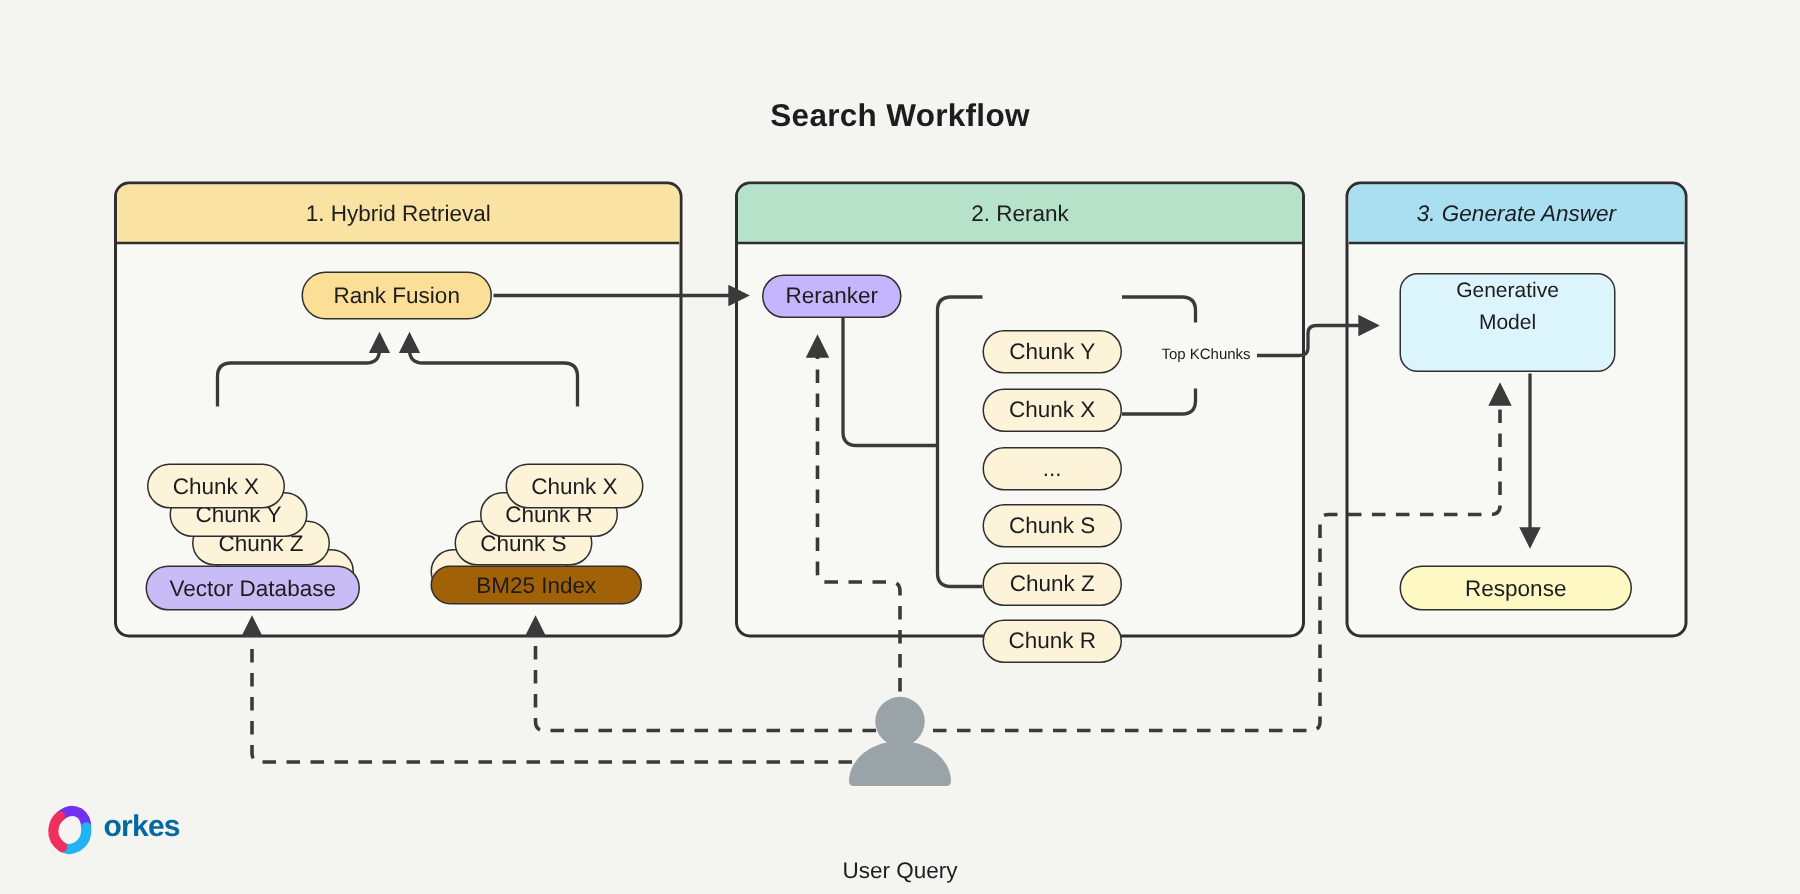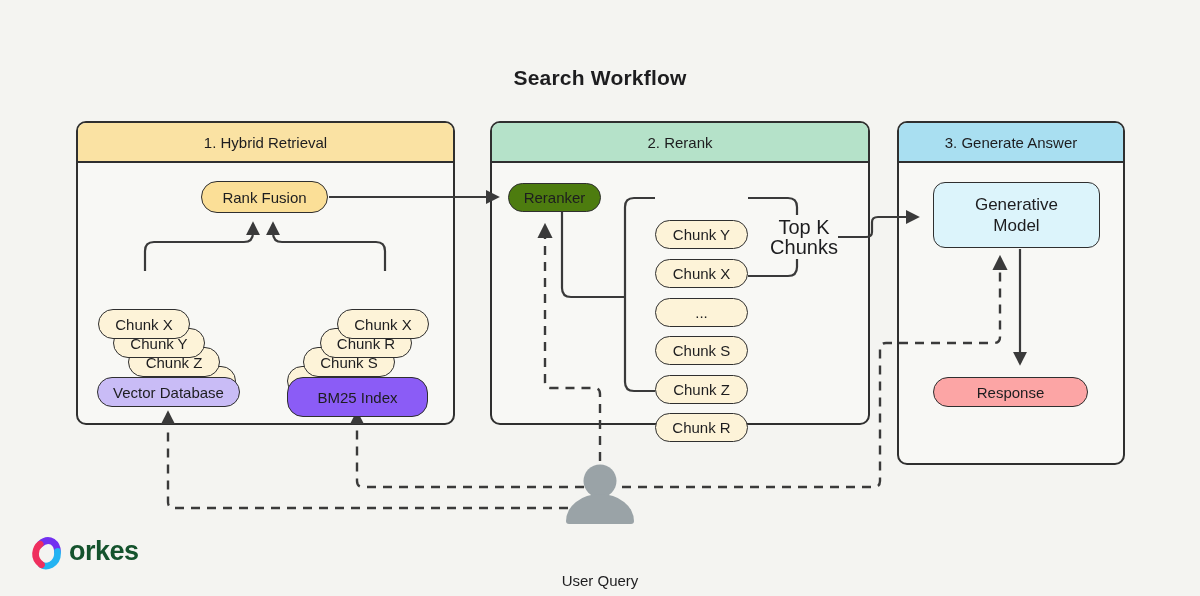--- a/index.html
+++ b/index.html
@@ -24,21 +24,21 @@
     z-index: 1;
   }
   .panel-header {
     height: 40px; border-bottom: 2px solid #2f2f2f;
     border-radius: 8px 8px 0 0;
     display: flex; align-items: center; justify-content: center;
     font-size: 15px; font-weight: 500;
   }
   #panel-hybrid   { left: 76px;  top: 121px; width: 379px; height: 304px; }
   #panel-rerank   { left: 490px; top: 121px; width: 380px; height: 304px; }
-  #panel-generate { left: 897px; top: 121px; width: 228px; height: 344px; }
+  #panel-generate { left: 897px; top: 121px; width: 228px; height: 304px; font-style: italic; }
   #panel-hybrid   .panel-header { background: #fae2a3; }
   #panel-rerank   .panel-header { background: #b5e2c9; }
   #panel-generate .panel-header { background: #a9dff1; }
 
   svg.connectors {
     position: absolute; left: 0; top: 0; z-index: 2; pointer-events: none;
   }
 
   .pill {
     position: absolute; z-index: 3;
@@ -54,53 +54,53 @@
   #vstack-3 { left: 144px; top: 330px; }
   #vstack-2 { left: 128px; top: 311px; }
   #vstack-1 { left: 113px; top: 292px; }
   #vstack-0 { left: 98px;  top: 273px; }
   #kstack-3 { left: 287px; top: 330px; }
   #kstack-2 { left: 303px; top: 311px; }
   #kstack-1 { left: 320px; top: 292px; }
   #kstack-0 { left: 337px; top: 273px; }
 
   #vector-db { left: 97px;  top: 377px; width: 143px; height: 30px; background: #c9bcf6; text-align: right; }
-  #bm25      { left: 287px; top: 377px; width: 141px; height: 40px; background: #8b5cf6; text-align: right; }
-
-  #reranker { left: 508px; top: 183px; width: 93px; height: 29px; background: #4d7c0f; border-radius: 15px; }
+  #bm25      { left: 287px; top: 377px; width: 141px; height: 26px; background: #a16207; text-align: right; }
+
+  #reranker { left: 508px; top: 183px; width: 93px; height: 29px; background: #c4b5fd; border-radius: 15px; }
 
   .rchunk { left: 655px; width: 93px; height: 29px; background: #fdf3d8; border-radius: 15px; }
   #rchunk-0 { top: 184px; } #rchunk-1 { top: 223px; } #rchunk-2 { top: 262px; }
   #rchunk-3 { top: 300px; } #rchunk-4 { top: 339px; } #rchunk-5 { top: 377px; }
 
   #topk-label {
     position: absolute; left: 770px; top: 215px; width: 68px; height: 44px;
     background: #f8f8f5; z-index: 3;
-    display: flex; flex-direction: column; align-items: center; justify-content: center;
-    font-size: 20px; line-height: 20px;
+    display: flex; align-items: center; justify-content: center;
+    font-size: 10px; line-height: 20px;
   }
 
   #gen-model {
-    position: absolute; left: 933px; top: 182px; width: 167px; height: 66px;
+    position: absolute; left: 933px; top: 182px; width: 144px; height: 66px;
     background: #dcf4fb; border: 1.8px solid #2f2f2f; border-radius: 12px; z-index: 3;
-    display: flex; flex-direction: column; align-items: center; justify-content: center;
-    font-size: 17px; line-height: 21px;
-  }
-  #response { left: 933px; top: 377px; width: 155px; height: 30px; background: #fca5a5; }
+    display: flex; flex-direction: column; align-items: center; 
+    font-size: 14px; line-height: 21px;
+  }
+  #response { left: 933px; top: 377px; width: 155px; height: 30px; background: #fef9c3; }
 
   #user-query-label {
     position: absolute; left: 500px; top: 531px; width: 200px;
     text-align: center; font-size: 15px; z-index: 3; margin-top: 41px;
   }
 
   .logo {
     position: absolute; left: 31px; top: 533px; z-index: 3;
     display: flex; align-items: center; gap: 7px;
   }
-  .logo-text { font-size: 27px; font-weight: 700; color: #14532d; letter-spacing: -0.5px; }
+  .logo-text { font-size: 20px; font-weight: 700; color: #0369a1; letter-spacing: -0.5px; }
 </style>
 </head>
 <body>
 
 <div class="canvas">
 
   <div class="title">Search Workflow</div>
 
   <div class="panel" id="panel-hybrid">
     <div class="panel-header">1. Hybrid Retrieval</div>

